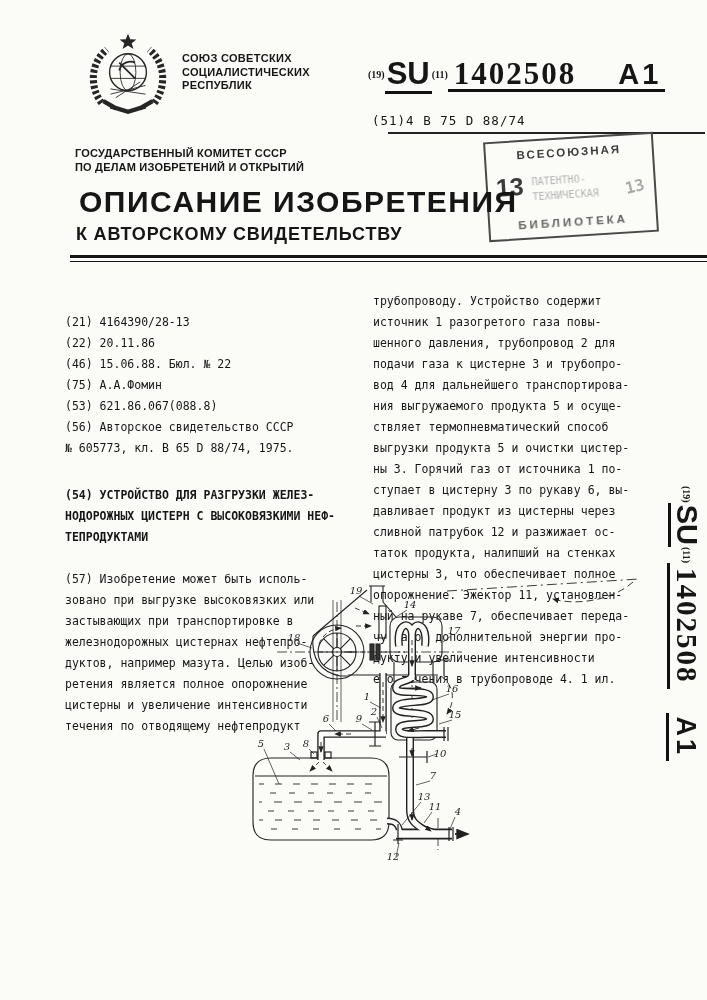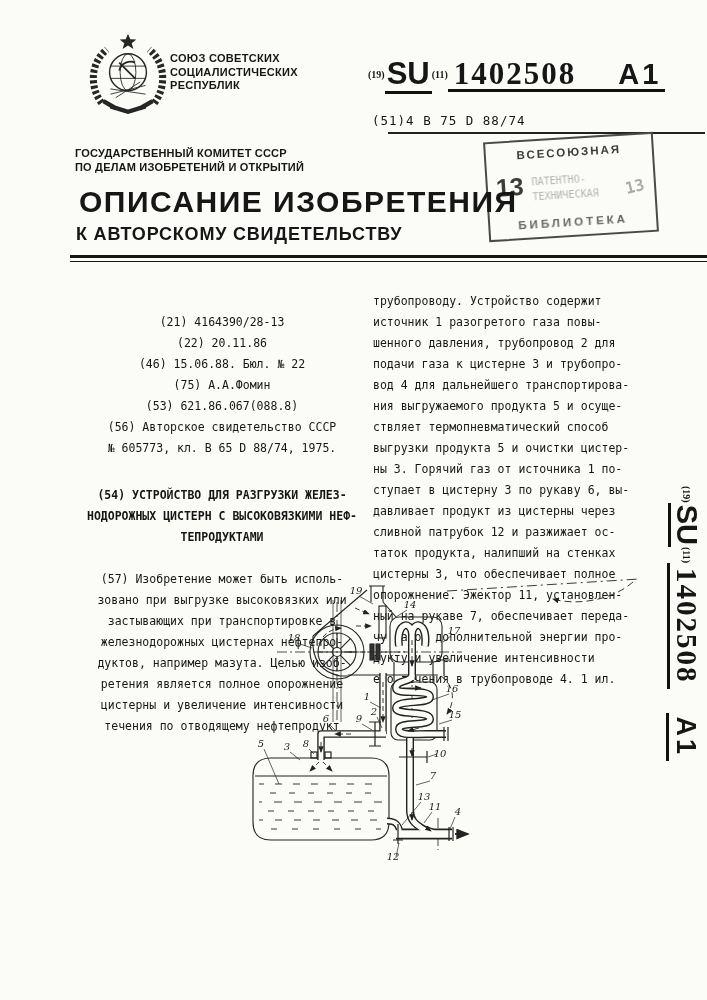--- a/index.html
+++ b/index.html
@@ -1,21 +1,21 @@
 <!DOCTYPE html>
 <html><head>
 <meta charset="utf-8">
 <style>
   html,body{margin:0;padding:0;background:#e8e8e4;}
   .page{position:relative;width:707px;height:1000px;background:#fbfbf8;overflow:hidden;
         font-family:"DejaVu Sans Mono",monospace;color:#161616;}
   .abs{position:absolute;}
 
   
-  .country{left:170px;top:52px;font-family:"Liberation Sans",sans-serif;font-weight:bold;
+  .country{left:182px;top:52px;font-family:"Liberation Sans",sans-serif;font-weight:bold;
            font-size:11px;line-height:13.5px;white-space:pre-line;letter-spacing:.3px;}
   .committee{left:75px;top:147px;font-family:"Liberation Sans",sans-serif;font-weight:bold;
            font-size:11px;line-height:13.5px;white-space:pre-line;letter-spacing:.2px;}
   .pubnum{left:368px;top:56px;white-space:nowrap;text-align:right;}
   .pubnum .sm{font-family:"Liberation Serif",serif;font-weight:bold;font-size:10px;vertical-align:6px;}
   .pubnum .su{font-family:"Liberation Sans",sans-serif;font-weight:bold;font-size:31px;
               border-bottom:3px solid #111;padding:0 2px;}
   .pubnum .numwrap{border-bottom:3px solid #111;padding:0 4px 1px 6px;}
   .pubnum .num{font-family:"Liberation Serif",serif;font-weight:bold;font-size:31px;letter-spacing:2px;}
   .pubnum .gap{display:inline-block;width:42px;}
@@ -40,21 +40,21 @@
   .stamp .mid{position:absolute;left:44px;top:33px;font-size:10px;line-height:15px;
          opacity:.38;filter:blur(.4px);white-space:pre-line;}
   .stamp .side13{position:absolute;right:10px;top:42px;font-size:16px;font-weight:bold;
          opacity:.42;transform:rotate(-10deg);}
   .stamp .l4{position:absolute;left:0;right:0;bottom:7px;text-align:center;
          font-family:"Liberation Sans",sans-serif;font-weight:bold;font-size:11.5px;
          letter-spacing:3px;opacity:.8;filter:blur(.3px);}
 
   
   .col{font-size:11.5px;line-height:21px;white-space:pre-line;}
-  .col-left{left:76px;top:291px;width:292px;text-align:center;}
+  .col-left{left:65px;top:291px;width:292px;}
   .col-right{left:373px;top:291px;width:278px;}
   .title54{font-weight:bold;margin-top:5px;}
 
   
   .side-code{left:703px;top:486px;transform:rotate(90deg);transform-origin:top left;white-space:nowrap;}
   .side-code .sm{font-family:"Liberation Serif",serif;font-weight:bold;font-size:10px;vertical-align:6px;}
   .side-code .su{font-family:"Liberation Sans",sans-serif;font-weight:bold;font-size:29px;
                  border-bottom:3px solid #111;padding:0 2px;}
   .side-code .num{font-family:"Liberation Serif",serif;font-weight:bold;font-size:29px;letter-spacing:2px;
                  border-bottom:3px solid #111;padding:0 5px 1px 5px;}

